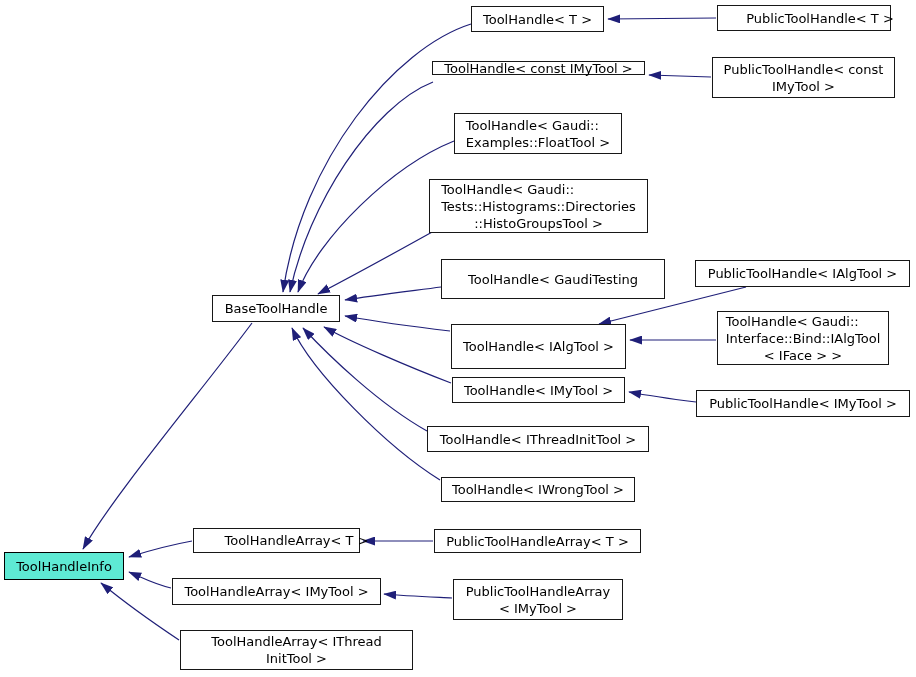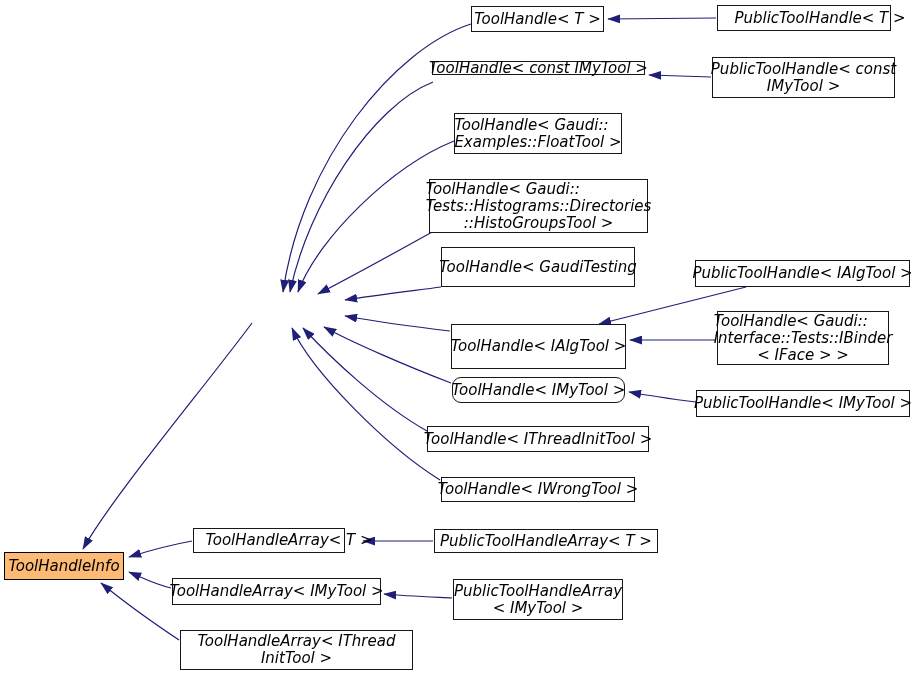--- a/index.html
+++ b/index.html
@@ -13,27 +13,26 @@
   #edges { position:absolute; left:0; top:0; width:916px; height:677px; }
   #nodes { position:absolute; left:0; top:0; width:916px; height:677px; }
   .node {
     position:absolute;
     box-sizing:border-box;
     background:#ffffff;
     border:1.3px solid #171717;
     display:flex;
     align-items:center;
     justify-content:center;
-    font-size:15px;
+    font-size:13px;
     color:#000000;
     cursor:pointer;
-    font-style:italic;
   }
   .node.highlighted {
-    background:#fdba74;
+    background:#5eead4;
     border:1.8px solid #000000;
     cursor:default;
   }
   .label { display:inline-block; text-align:left; }
   .line { white-space:nowrap; line-height:17px; }
   .line.last { text-align:center; }
 </style>
 </head>
 <body>
 
@@ -66,20 +65,25 @@
         <path d="M 433,541 L 363,541" marker-end="url(#arrowhead)"></path>
         <path d="M 452,598 C 432,597 406,596 384,594" marker-end="url(#arrowhead)"></path>
       </g>
   </svg>
   <div id="nodes">
       <div class="node highlighted" style="left: 4px; top: 552px; width: 120px; height: 28px;">
         <div class="label">
           <div class="line">ToolHandleInfo</div>
         </div>
       </div>
+      <div class="node" style="left: 212px; top: 295px; width: 128px; height: 27px;">
+        <div class="label">
+          <div class="line">BaseToolHandle</div>
+        </div>
+      </div>
       <div class="node" style="left: 471px; top: 6px; width: 133px; height: 26px;">
         <div class="label">
           <div class="line">ToolHandle&lt; T &gt;</div>
         </div>
       </div>
       <div class="node" style="left: 432px; top: 61px; width: 213px; height: 14px;">
         <div class="label">
           <div class="line">ToolHandle&lt; const IMyTool &gt;</div>
         </div>
       </div>
@@ -89,31 +93,31 @@
           <div class="line last">Examples::FloatTool &gt;</div>
         </div>
       </div>
       <div class="node" style="left: 429px; top: 179px; width: 219px; height: 54px;">
         <div class="label">
           <div class="line">ToolHandle&lt; Gaudi::</div>
           <div class="line">Tests::Histograms::Directories</div>
           <div class="line last">::HistoGroupsTool &gt;</div>
         </div>
       </div>
-      <div class="node" style="left: 441px; top: 247px; width: 194px; height: 40px;">
+      <div class="node" style="left: 441px; top: 259px; width: 224px; height: 40px;">
         <div class="label">
           <div class="line">ToolHandle&lt; GaudiTesting</div>
         </div>
       </div>
       <div class="node" style="left: 451px; top: 324px; width: 175px; height: 45px;">
         <div class="label">
           <div class="line">ToolHandle&lt; IAlgTool &gt;</div>
         </div>
       </div>
-      <div class="node" style="left: 452px; top: 377px; width: 173px; height: 26px; border-radius: 9px;">
+      <div class="node" style="left: 452px; top: 377px; width: 173px; height: 26px;">
         <div class="label">
           <div class="line">ToolHandle&lt; IMyTool &gt;</div>
         </div>
       </div>
       <div class="node" style="left: 427px; top: 426px; width: 222px; height: 26px;">
         <div class="label">
           <div class="line">ToolHandle&lt; IThreadInitTool &gt;</div>
         </div>
       </div>
       <div class="node" style="left: 441px; top: 477px; width: 194px; height: 25px;">
@@ -133,35 +137,35 @@
         </div>
       </div>
       <div class="node" style="left: 695px; top: 260px; width: 215px; height: 27px;">
         <div class="label">
           <div class="line">PublicToolHandle&lt; IAlgTool &gt;</div>
         </div>
       </div>
       <div class="node" style="left: 717px; top: 311px; width: 172px; height: 54px;">
         <div class="label">
           <div class="line">ToolHandle&lt; Gaudi::</div>
-          <div class="line">Interface::Tests::IBinder</div>
+          <div class="line">Interface::Bind::IAlgTool</div>
           <div class="line last">&lt; IFace &gt; &gt;</div>
         </div>
       </div>
       <div class="node" style="left: 696px; top: 390px; width: 214px; height: 27px;">
         <div class="label">
           <div class="line">PublicToolHandle&lt; IMyTool &gt;</div>
         </div>
       </div>
-      <div class="node" style="left: 193px; top: 528px; width: 152px; height: 25px; padding-left: 40px;">
+      <div class="node" style="left: 193px; top: 528px; width: 167px; height: 25px; padding-left: 40px;">
         <div class="label">
           <div class="line">ToolHandleArray&lt; T &gt;</div>
         </div>
       </div>
-      <div class="node" style="left: 434px; top: 529px; width: 224px; height: 24px;">
+      <div class="node" style="left: 434px; top: 529px; width: 207px; height: 24px;">
         <div class="label">
           <div class="line">PublicToolHandleArray&lt; T &gt;</div>
         </div>
       </div>
       <div class="node" style="left: 172px; top: 578px; width: 209px; height: 27px;">
         <div class="label">
           <div class="line">ToolHandleArray&lt; IMyTool &gt;</div>
         </div>
       </div>
       <div class="node" style="left: 453px; top: 579px; width: 170px; height: 41px;">

